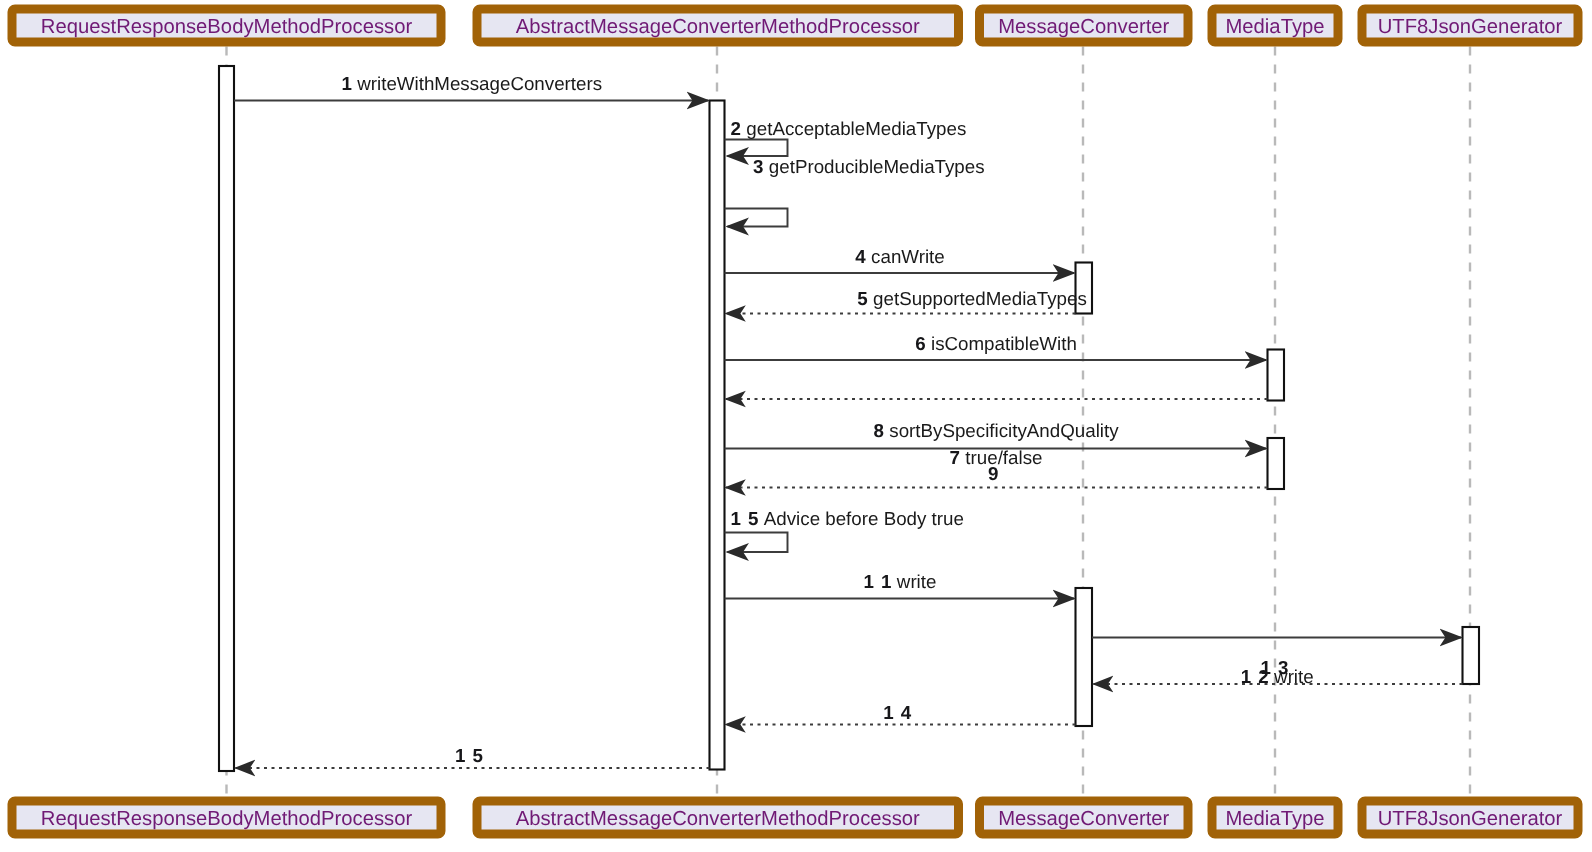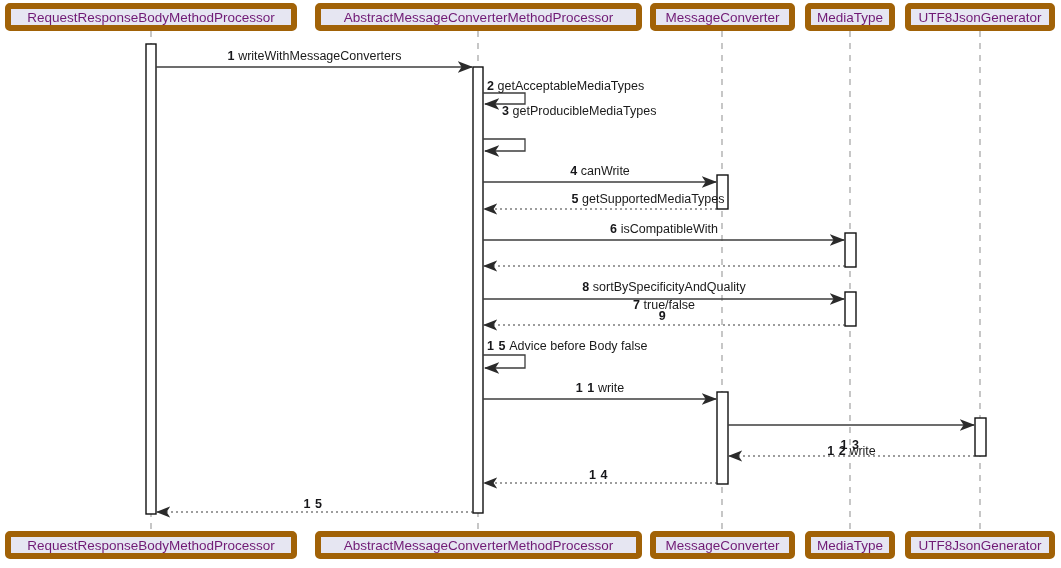--- a/index.html
+++ b/index.html
@@ -129,20 +129,20 @@
   <div id="labels">
       <div class="msg-label" style="top: 49px; left: 314.5px;"><span class="num">1</span><span class="txt">writeWithMessageConverters</span></div>
       <div class="msg-label" style="top: 79px; transform: none; left: 487px;"><span class="num">2</span><span class="txt">getAcceptableMediaTypes</span></div>
       <div class="msg-label" style="top: 104px; transform: none; left: 487px; margin-left: 15px;"><span class="num">3</span><span class="txt">getProducibleMediaTypes</span></div>
       <div class="msg-label" style="top: 164px; left: 600px; text-align: center;"><span class="num">4</span><span class="txt">canWrite</span></div>
       <div class="msg-label" style="top: 192px; left: 600px; margin-left: 48px;"><span class="num">5</span><span class="txt">getSupportedMediaTypes</span></div>
       <div class="msg-label" style="top: 222px; left: 664px;"><span class="num">6</span><span class="txt">isCompatibleWith</span></div>
       <div class="msg-label" style="top: 250px; left: 664px; margin-top: 48px;"><span class="num">7</span><span class="txt">true/false</span></div>
       <div class="msg-label" style="top: 280px; left: 664px;"><span class="num">8</span><span class="txt">sortBySpecificityAndQuality</span></div>
       <div class="msg-label" style="top: 309px; left: 664px;"><span class="num">9</span><span class="txt"></span></div>
-      <div class="msg-label" style="top: 339px; transform: none; left: 487px;"><span class="num">1 5</span><span class="txt">Advice before Body false</span></div>
+      <div class="msg-label" style="top: 339px; transform: none; left: 487px;"><span class="num">1 5</span><span class="txt">Advice before Body true</span></div>
       <div class="msg-label" style="top: 381px; left: 600px;"><span class="num">1 1</span><span class="txt">write</span></div>
       <div class="msg-label" style="top: 409px; left: 851.5px; margin-top: 35px;"><span class="num">1 2</span><span class="txt">write</span></div>
       <div class="msg-label" style="top: 438px; left: 851.5px;"><span class="num">1 3</span><span class="txt"></span></div>
       <div class="msg-label" style="top: 468px; left: 600px;"><span class="num">1 4</span><span class="txt"></span></div>
       <div class="msg-label" style="top: 497px; left: 314.5px;"><span class="num">1 5</span><span class="txt"></span></div>
     </div>
 </div>
 
 </body></html>

